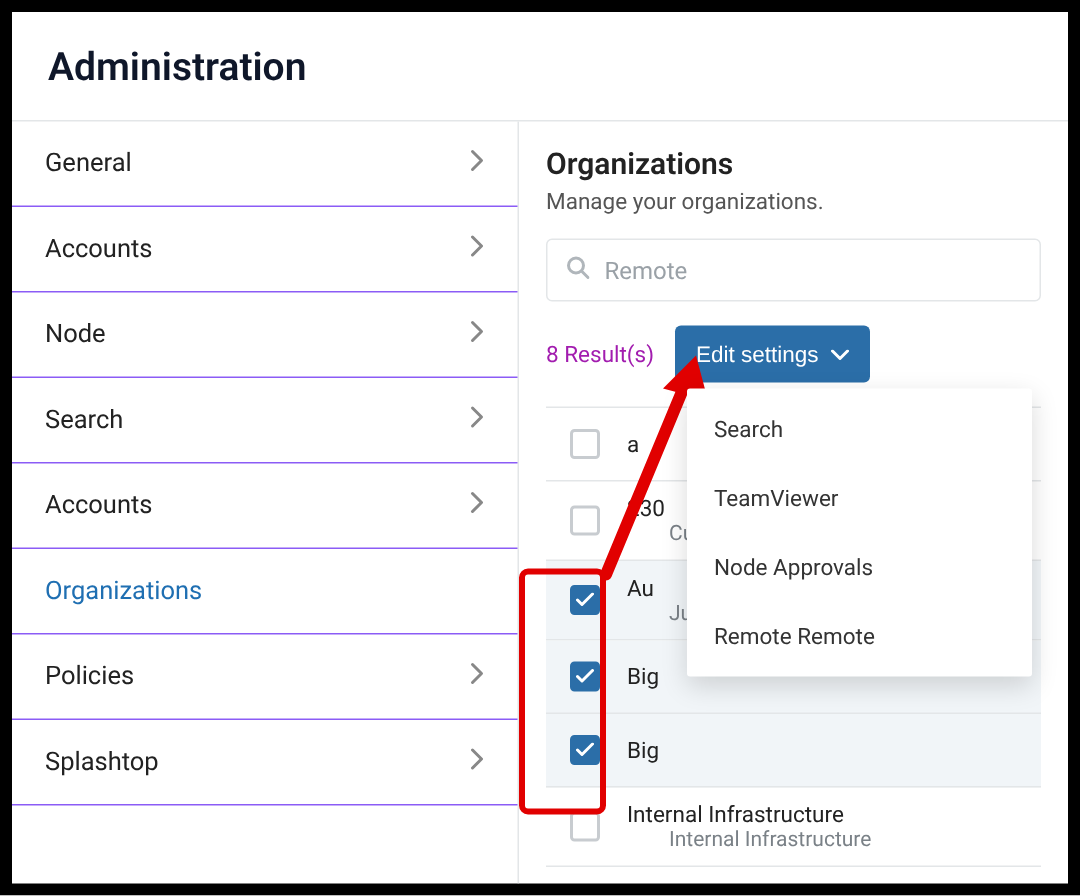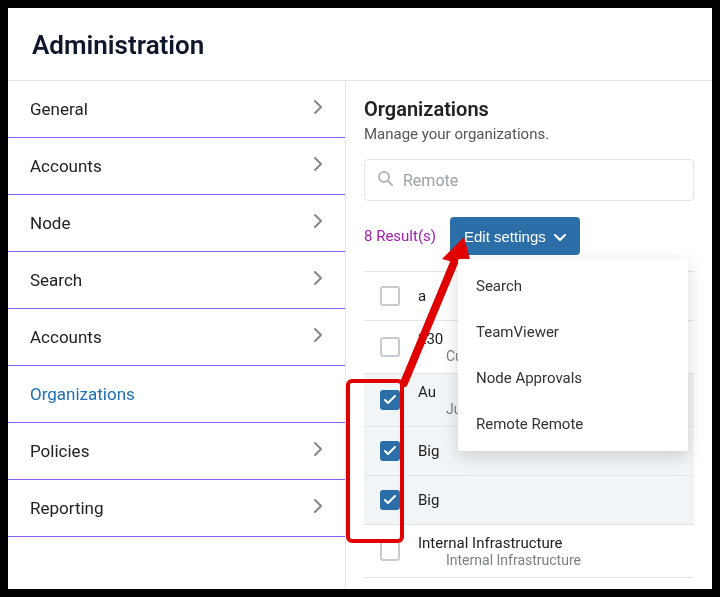--- a/index.html
+++ b/index.html
@@ -85,21 +85,21 @@
         <div class="nav-item active">
           <span class="lbl">Organizations</span>
         </div>
         <div class="nav-item">
           <span class="lbl">Policies</span>
           <span class="chev"><svg width="10" height="16" viewBox="0 0 10 16">
                 <path d="M2 2 L8 8 L2 14" stroke="currentColor" stroke-width="2" fill="none" stroke-linecap="round" stroke-linejoin="round"></path>
               </svg></span>
         </div>
         <div class="nav-item">
-          <span class="lbl">Reporting</span>
+          <span class="lbl">Splashtop</span>
           <span class="chev"><svg width="10" height="16" viewBox="0 0 10 16">
                 <path d="M2 2 L8 8 L2 14" stroke="currentColor" stroke-width="2" fill="none" stroke-linecap="round" stroke-linejoin="round"></path>
               </svg></span>
         </div>
       </nav>
 
       <section class="main">
         <h2>Organizations</h2>
         <div class="sub">Manage your organizations.</div>
 

